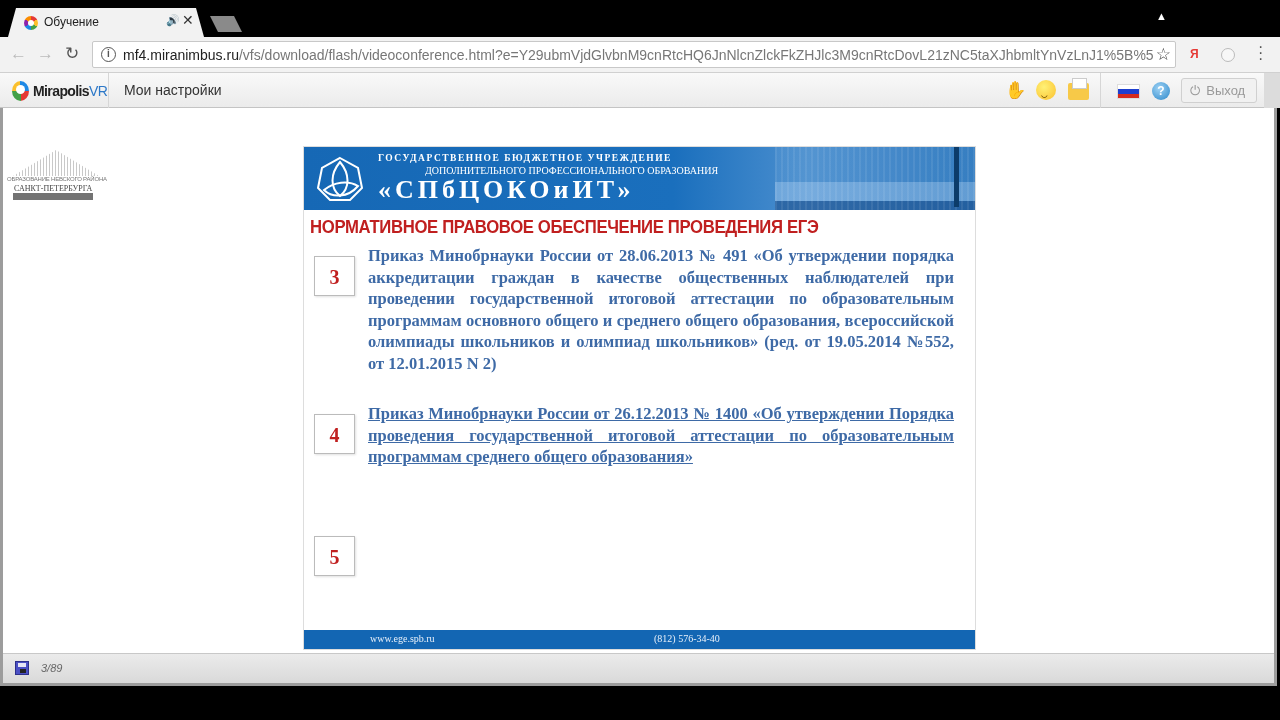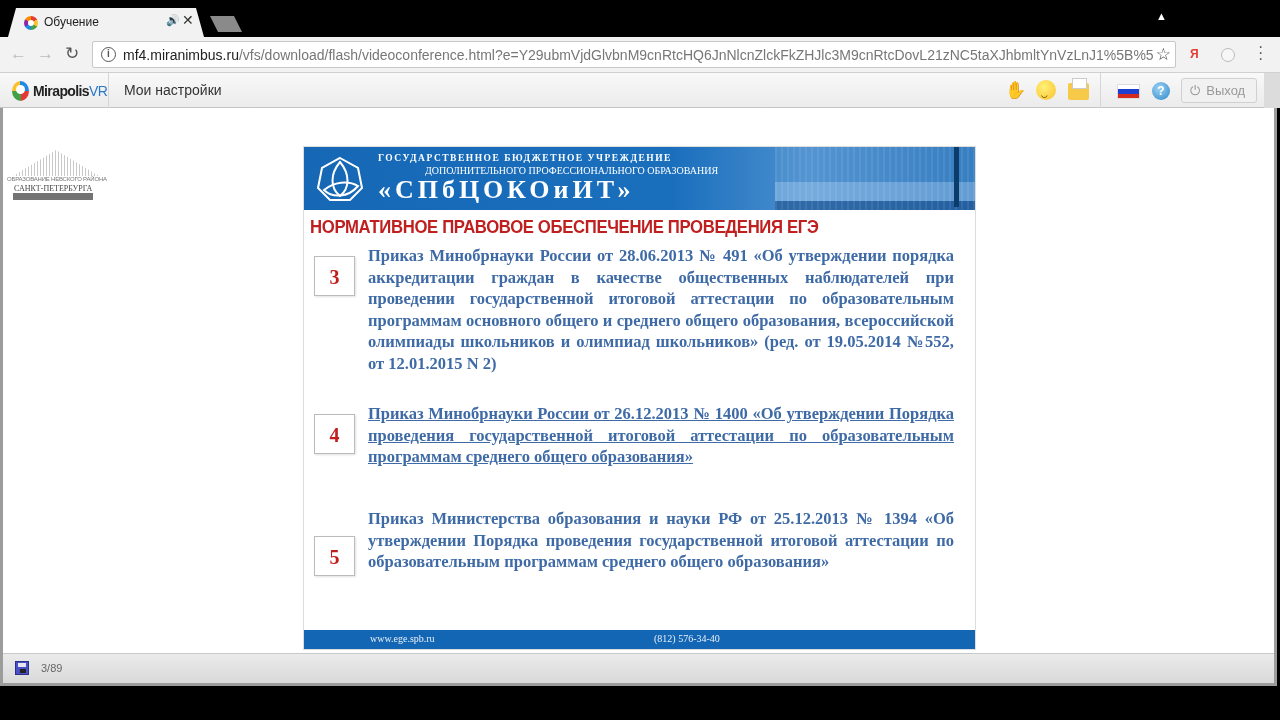--- a/index.html
+++ b/index.html
@@ -57,21 +57,21 @@
 
   
   .docpane { position: absolute; left: 0; top: 108px; width: 1277px; height: 578px; background: #fff; border: 3px solid #9c9c9c; border-top: none; }
   .doc-title { position: absolute; left: 0; top: 0; width: 100%; height: 33px; background: linear-gradient(#f8f8f8, #ececec); border-bottom: 1px solid #c8c8c8; }
   .doc-title span { position: absolute; left: 9px; top: 9px; font-size: 14px; color: #555; }
   .side-logo { position: absolute; left: 4px; top: 42px; width: 98px; height: 45px; }
   .side-logo .arch { position: absolute; left: 6px; top: 0; width: 86px; height: 26px; background: repeating-linear-gradient(90deg, #bbb 0 1px, transparent 1px 3px); clip-path: polygon(50% 0, 100% 100%, 0 100%); opacity: 0.8; }
   .side-logo .line1 { position: absolute; left: 0; top: 26px; font-size: 6px; color: #777; white-space: nowrap; letter-spacing: -0.2px; }
   .side-logo .line2 { position: absolute; left: 6px; top: 34px; font-size: 8px; color: #444; font-family: "Liberation Serif", serif; border-bottom: 7px solid #737373; padding: 0 1px; }
 
-  .doc-status { position: absolute; left: 0; bottom: 0; width: 100%; height: 30px; background: linear-gradient(#ebebeb, #d9d9d9); border-top: 1px solid #c8c8c8; }
+  .doc-status { position: absolute; left: 0; bottom: 0; width: 100%; height: 30px; background: linear-gradient(#ebebeb, #d9d9d9); border-top: 1px solid #c8c8c8; font-style: italic; }
   .save-icon { position: absolute; left: 12px; top: 7px; width: 14px; height: 14px; background: #4a4fc4; border: 1px solid #2c2f8a; }
   .save-icon::before { content: ""; position: absolute; left: 2px; top: 1px; width: 8px; height: 4px; background: #e5e5f5; }
   .save-icon::after { content: ""; position: absolute; left: 4px; bottom: 1px; width: 6px; height: 4px; background: #222; }
   .page-count { position: absolute; left: 38px; top: 8px; font-size: 11px; color: #666; }
 
   
   .slide { position: absolute; left: 303px; top: 146px; width: 673px; height: 504px; background: #fff; border: 1px solid #ddd; font-family: "Liberation Serif", serif; }
   .slide-header { position: absolute; left: 0; top: 0; width: 100%; height: 63px; background: linear-gradient(90deg, #1668b5 0%, #1a6fbd 55%, #4b8fcf 75%, #2b77be 100%); overflow: hidden; }
   .slide-header .city { position: absolute; right: 0; top: 0; width: 200px; height: 63px; background: repeating-linear-gradient(90deg, rgba(255,255,255,0.08) 0 2px, transparent 2px 6px), linear-gradient(180deg, rgba(255,255,255,0.05) 0 55%, rgba(200,225,250,0.35) 55% 85%, rgba(30,80,140,0.6) 85%); }
   .slide-header .column { position: absolute; right: 16px; top: 0; width: 5px; height: 60px; background: #0c3c6a; }
@@ -169,19 +169,18 @@
 
   <div class="slide-title">НОРМАТИВНОЕ ПРАВОВОЕ ОБЕСПЕЧЕНИЕ ПРОВЕДЕНИЯ ЕГЭ</div>
 
   <div class="item-num" style="top:109px;">3</div>
   <div class="item-text" style="top:98px;">Приказ Минобрнауки России от 28.06.2013 № 491 «Об утверждении порядка аккредитации граждан в качестве общественных наблюдателей при проведении государственной итоговой аттестации по образовательным программам основного общего и среднего общего образования, всероссийской олимпиады школьников и олимпиад школьников» (ред. от 19.05.2014 №552, от 12.01.2015  N 2)</div>
 
   <div class="item-num" style="top:267px;">4</div>
   <div class="item-text" style="top:256px;text-decoration:underline;">Приказ Минобрнауки России от 26.12.2013 № 1400 «Об утверждении Порядка проведения государственной итоговой аттестации по образовательным программам среднего общего образования»</div>
 
   <div class="item-num" style="top:389px;">5</div>
-  <div class="item-text" style="top:361px;">Приказ  Министерства образования и науки РФ от 25.12.2013 № 1394 «Об утверждении Порядка проведения государственной итоговой аттестации по образовательным программам среднего общего образования»</div>
 
   <div class="slide-footer">
     <span class="site">www.ege.spb.ru</span>
     <span class="phone">(812) 576-34-40</span>
   </div>
 </div>
 
 </body></html>

